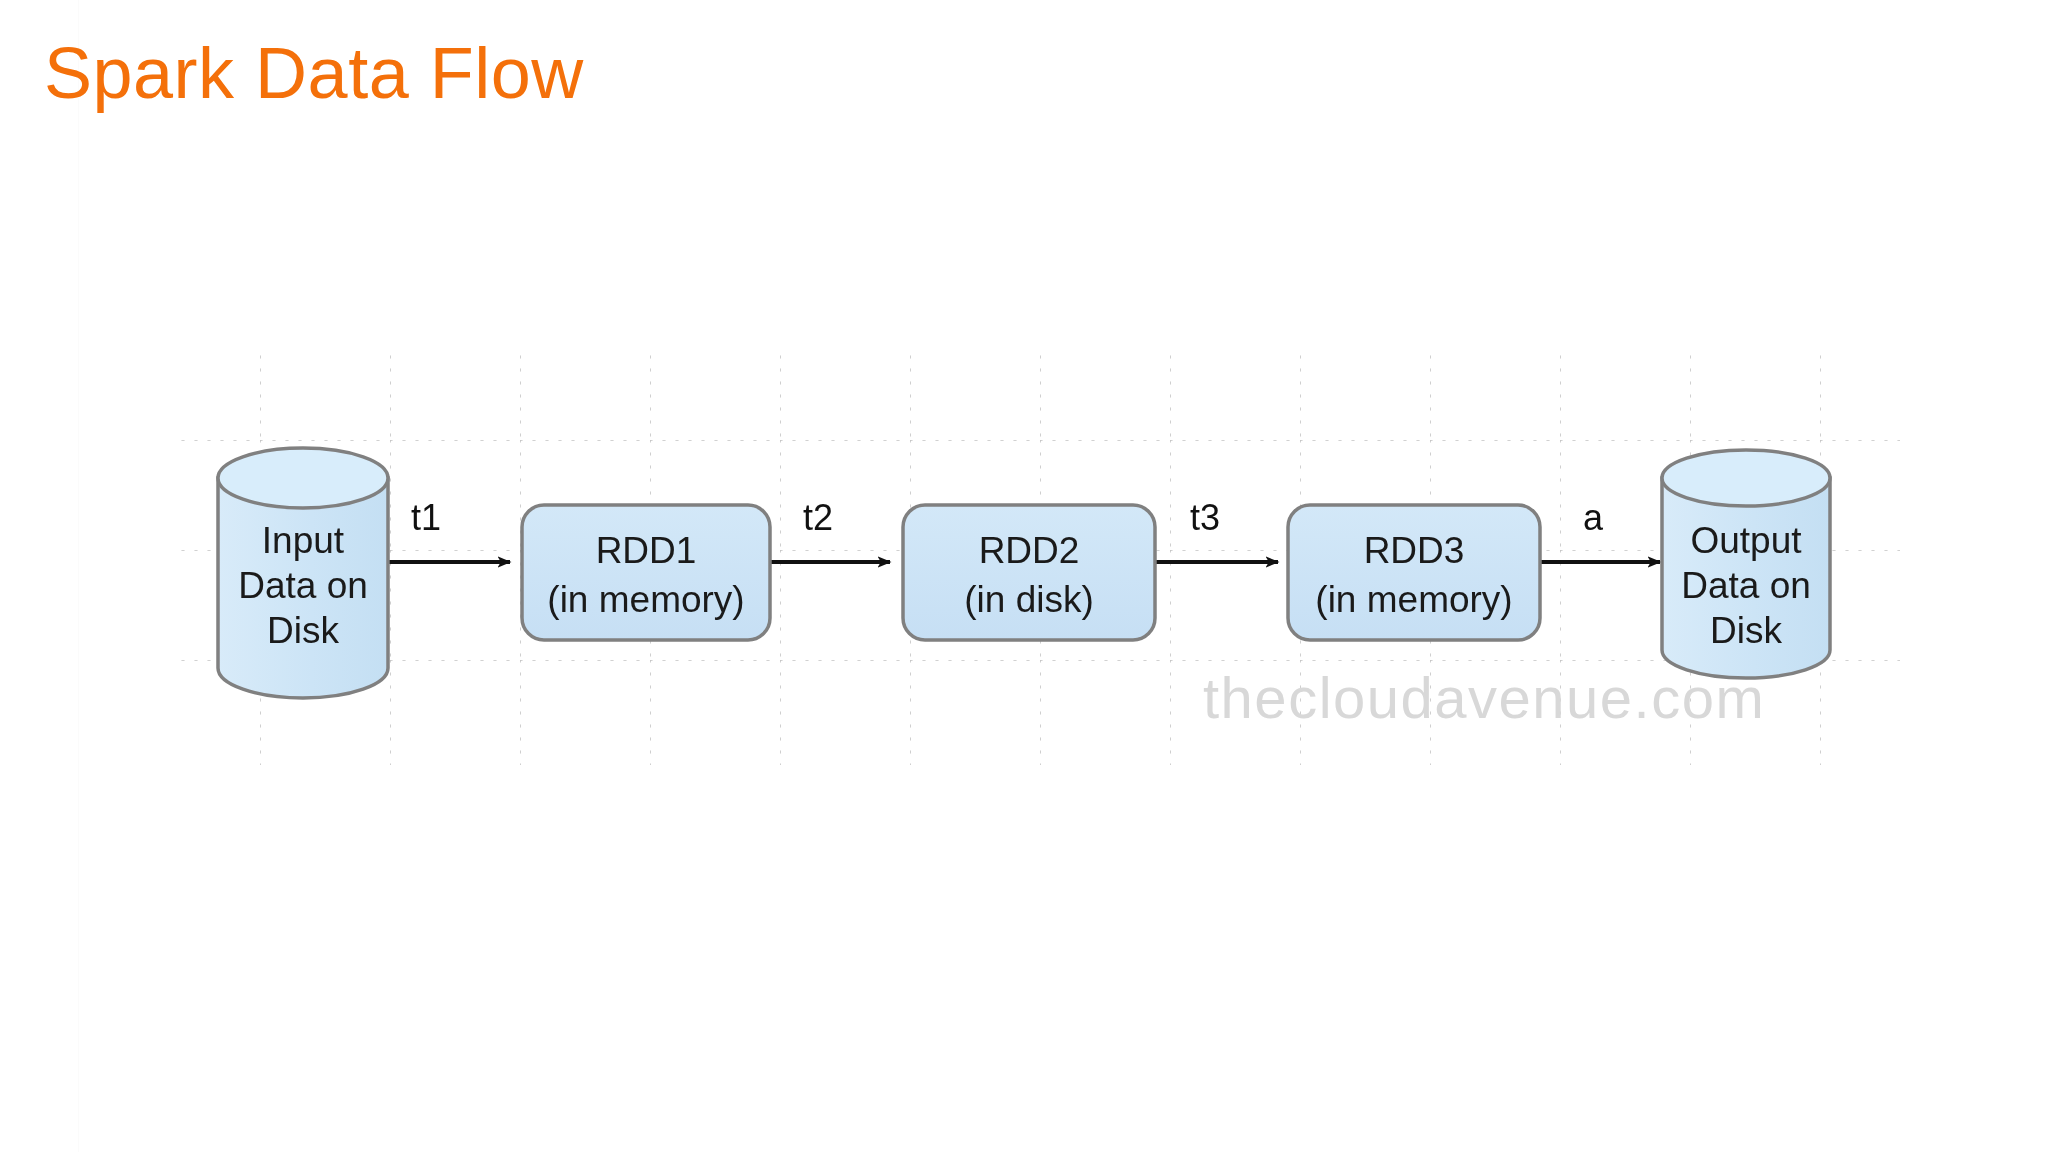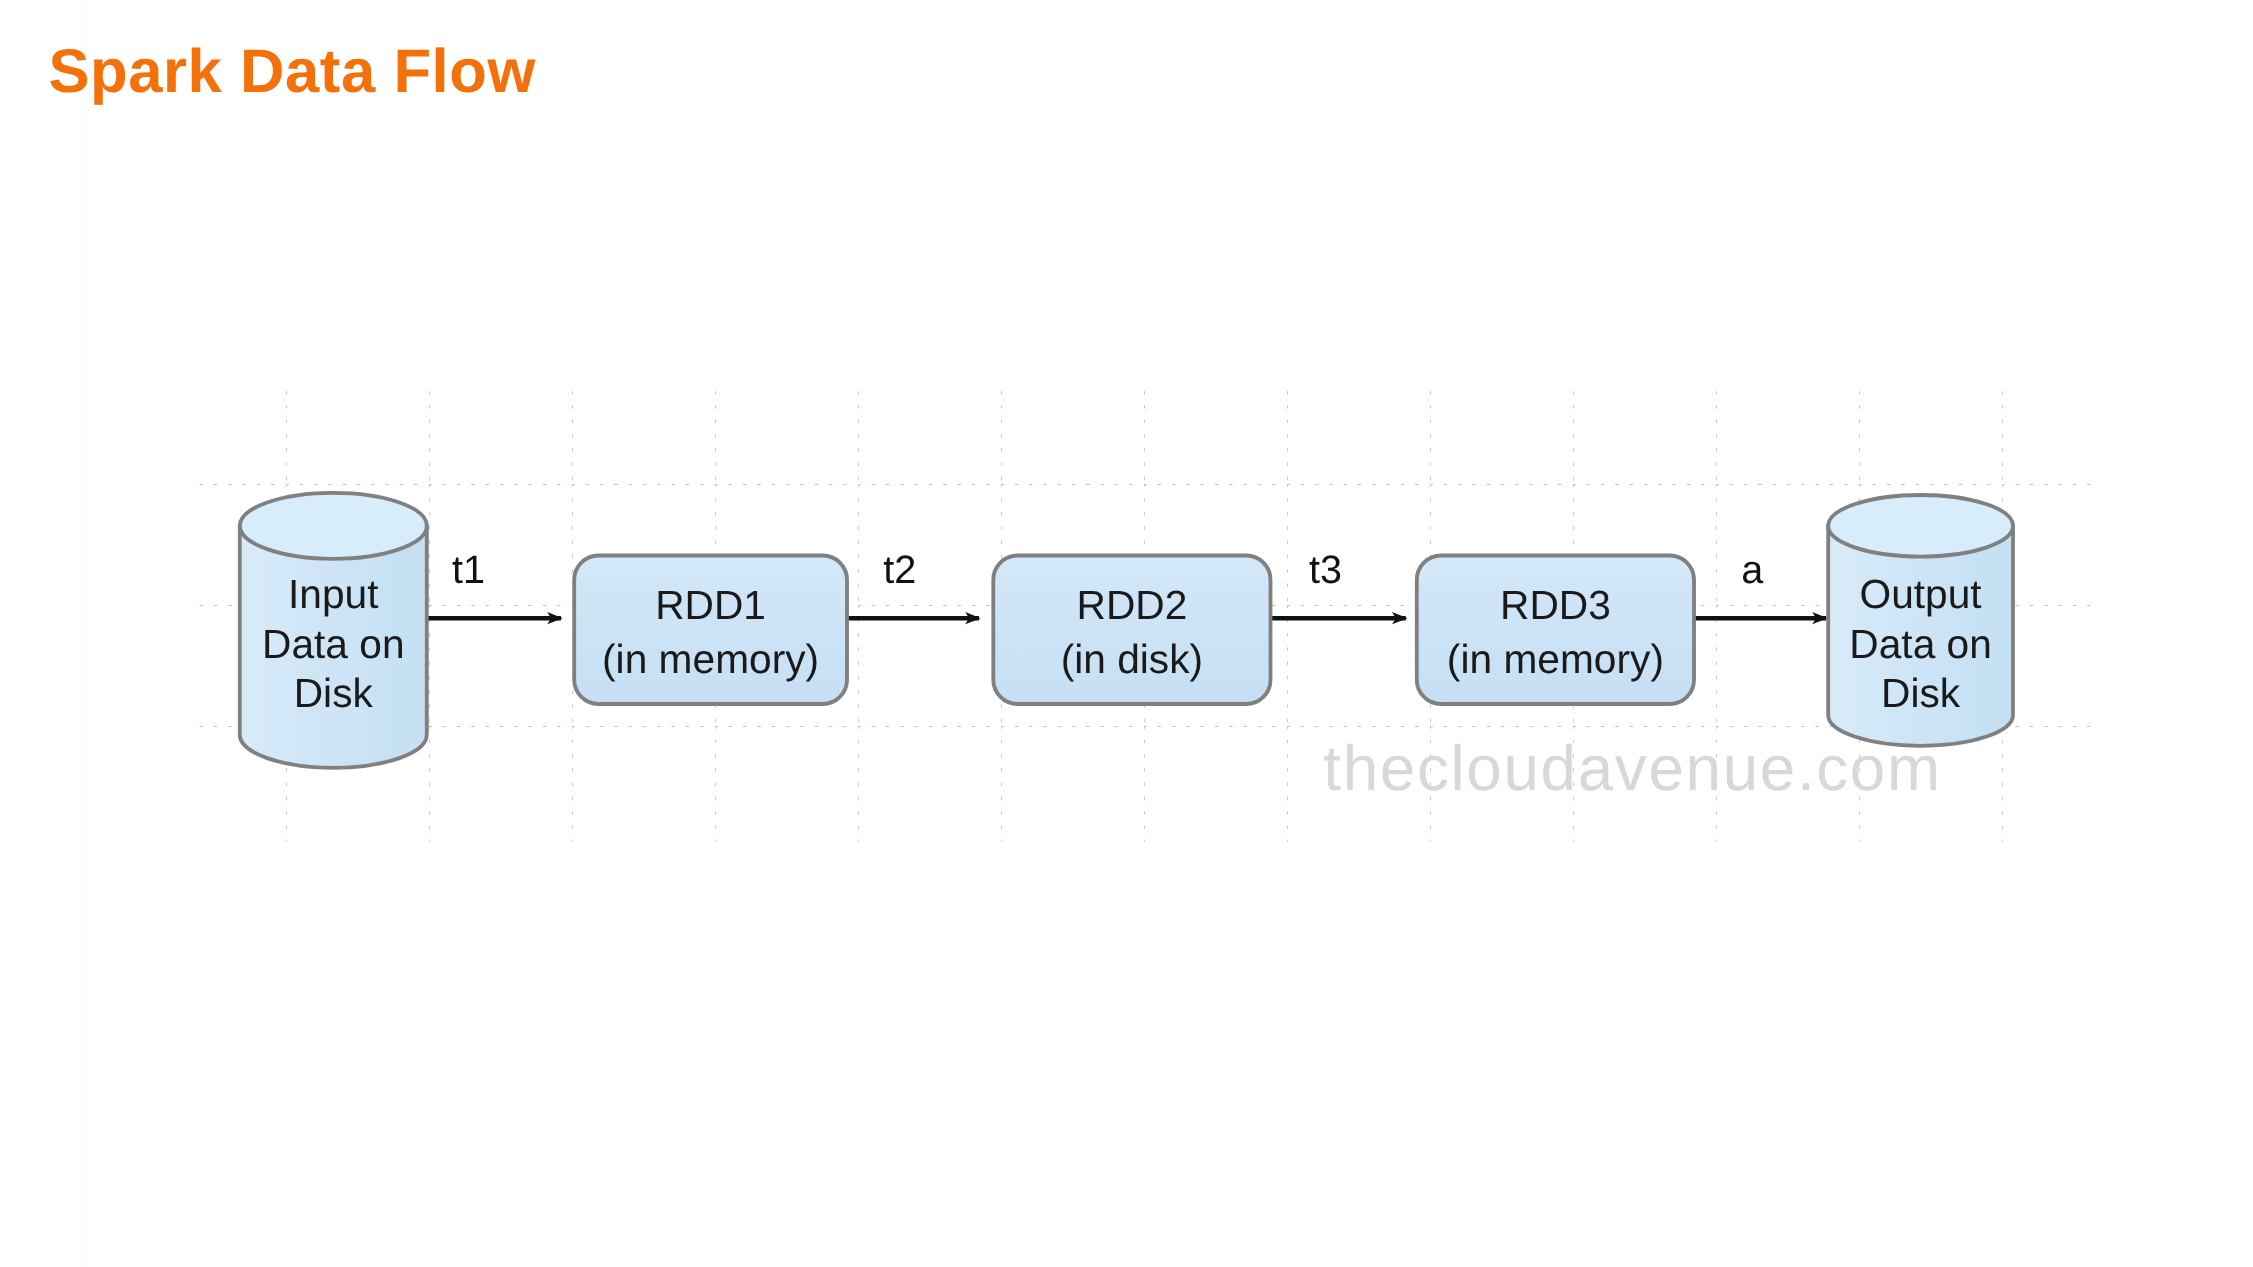--- a/index.html
+++ b/index.html
@@ -22,23 +22,23 @@
     top: 0;
     width: 78px;
     height: 1152px;
     background: #ffffff;
     border-right: 1px solid #fbfbfb;
   }
   #slide-title {
     position: absolute;
     left: 44px;
     top: 36px;
-    font-size: 56px;
+    font-size: 72px;
     line-height: 1.05;
-    font-weight: 700;
+    font-weight: 400;
     color: #F4700A;
     letter-spacing: 0.5px;
     white-space: nowrap;
   }
   #diagram {
     position: absolute;
     left: 0;
     top: 0;
     width: 2048px;
     height: 1152px;

